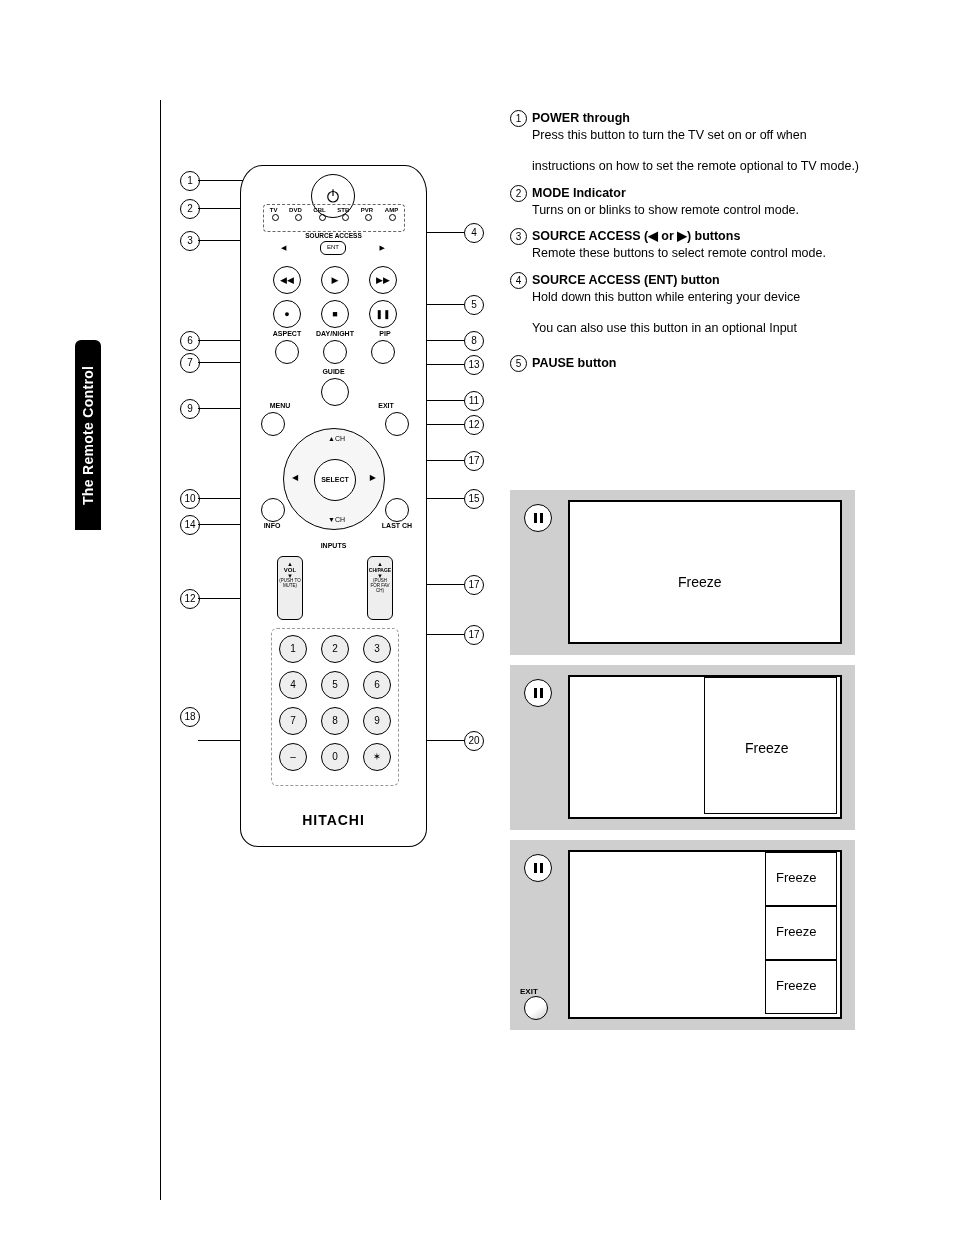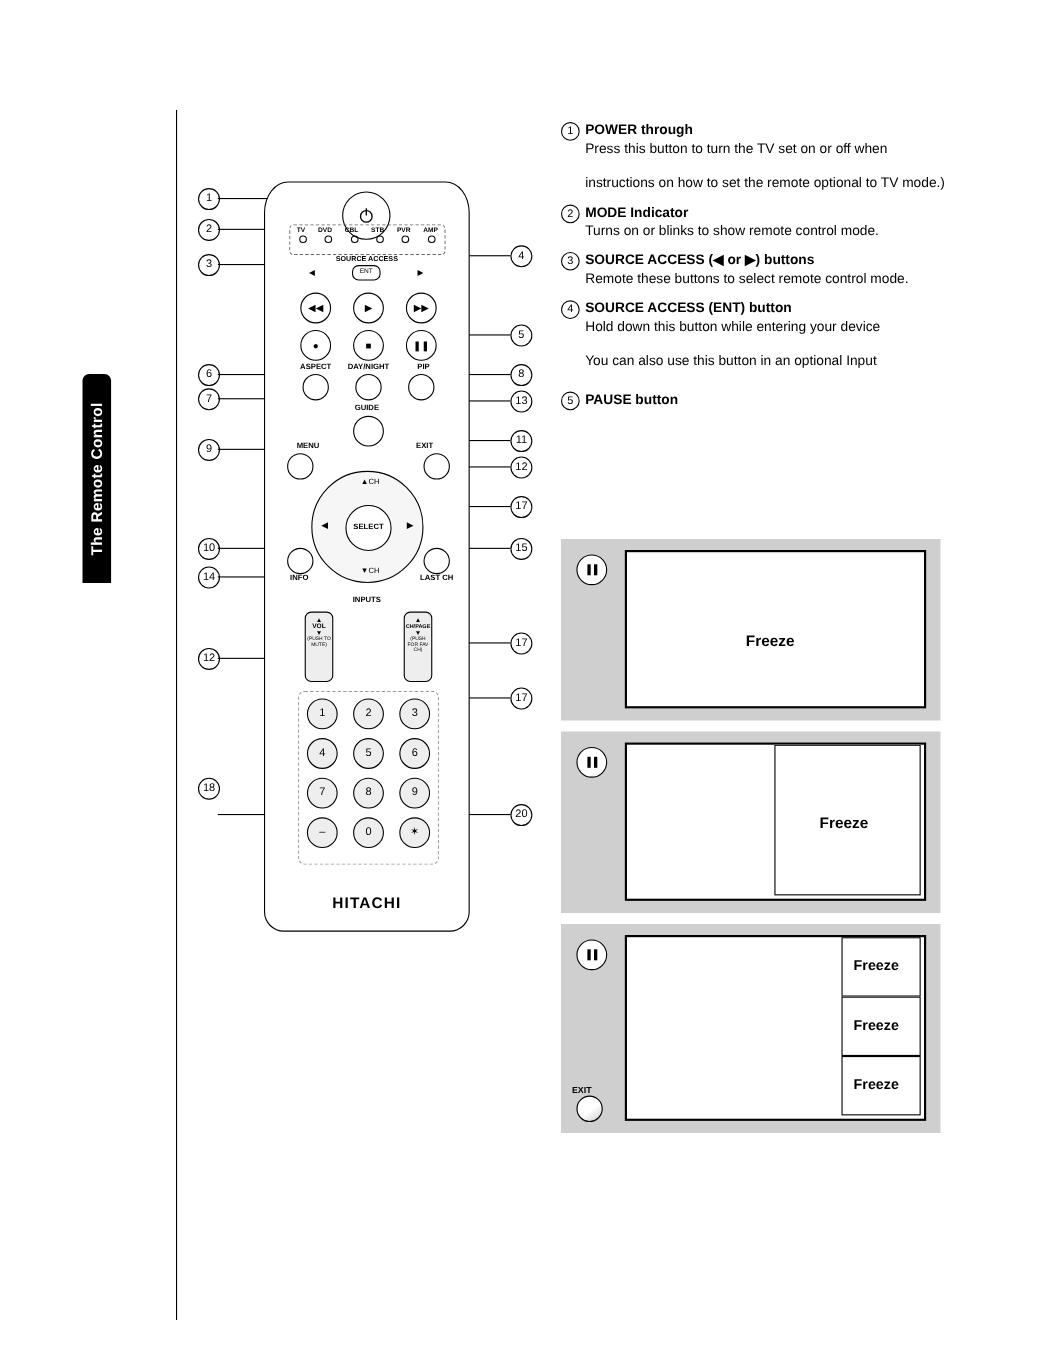--- a/index.html
+++ b/index.html
@@ -43,21 +43,21 @@
   .numc{display:inline-block;width:15px;height:15px;border:1.1px solid #000;border-radius:50%;font-size:10px;text-align:center;line-height:15px}
   .body{flex:1}
   .body b{font-weight:800;font-family:Arial,Helvetica,sans-serif}
   
   .freeze-stack{position:absolute;left:510px;top:490px;width:345px}
   .panel{background:#cfcfcf;height:165px;position:relative;margin-bottom:10px}
   .pbtn{position:absolute;left:14px;top:14px;width:26px;height:26px;border:1.4px solid #000;border-radius:50%;background:#fff;display:flex;align-items:center;justify-content:center}
   .pbtn .bars{display:flex;gap:3px}
   .pbtn .bars span{width:3px;height:10px;background:#000}
   .screen{position:absolute;border:2.5px solid #000;background:#fff}
-  .fz{position:absolute;font-size:14px;font-weight:700;font-family:Helvetica,Arial,sans-serif}
+  .fz{position:absolute;font-size:14px;font-weight:400;font-family:Helvetica,Arial,sans-serif}
   .innerbox{position:absolute;border:1.5px solid #000;background:#fff}
   .panel3{height:190px}
   .exitlbl{position:absolute;left:10px;bottom:34px;font-size:8px;font-weight:700}
   .exitbtn{position:absolute;left:14px;bottom:10px;width:22px;height:22px;border:1.3px solid #000;border-radius:50%;background:linear-gradient(145deg,#fff 55%,#ccc)}
 </style>
 </head>
 <body>
 
 <div class="page">
 

